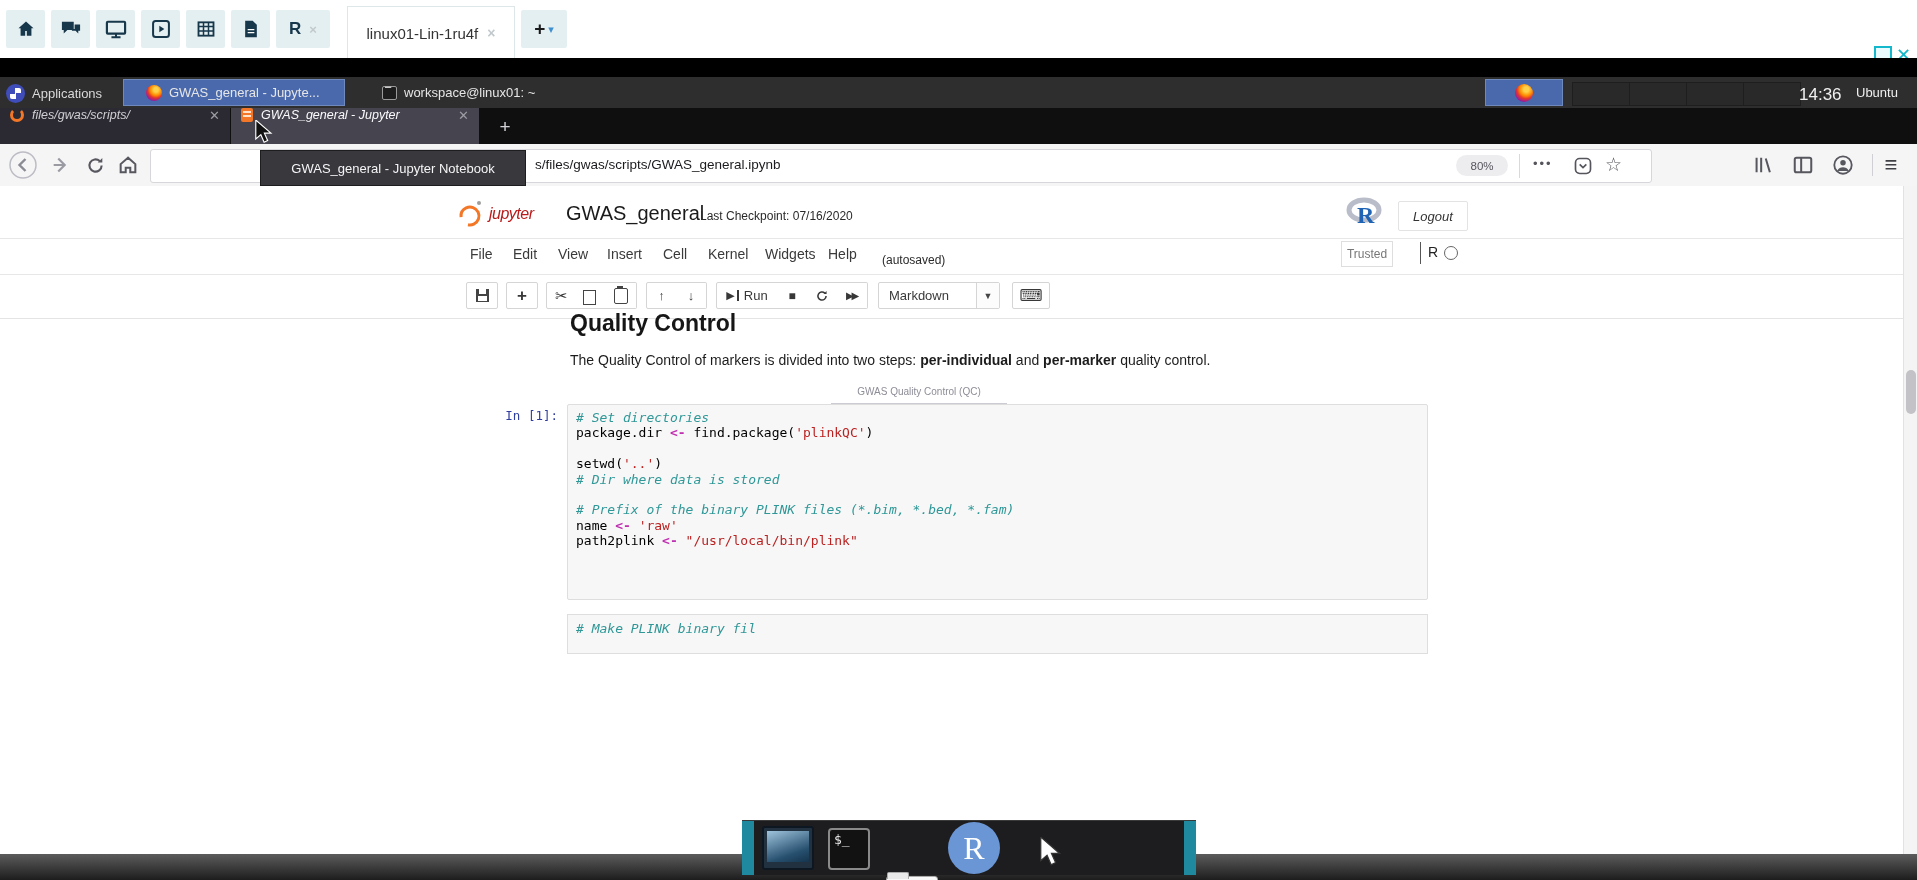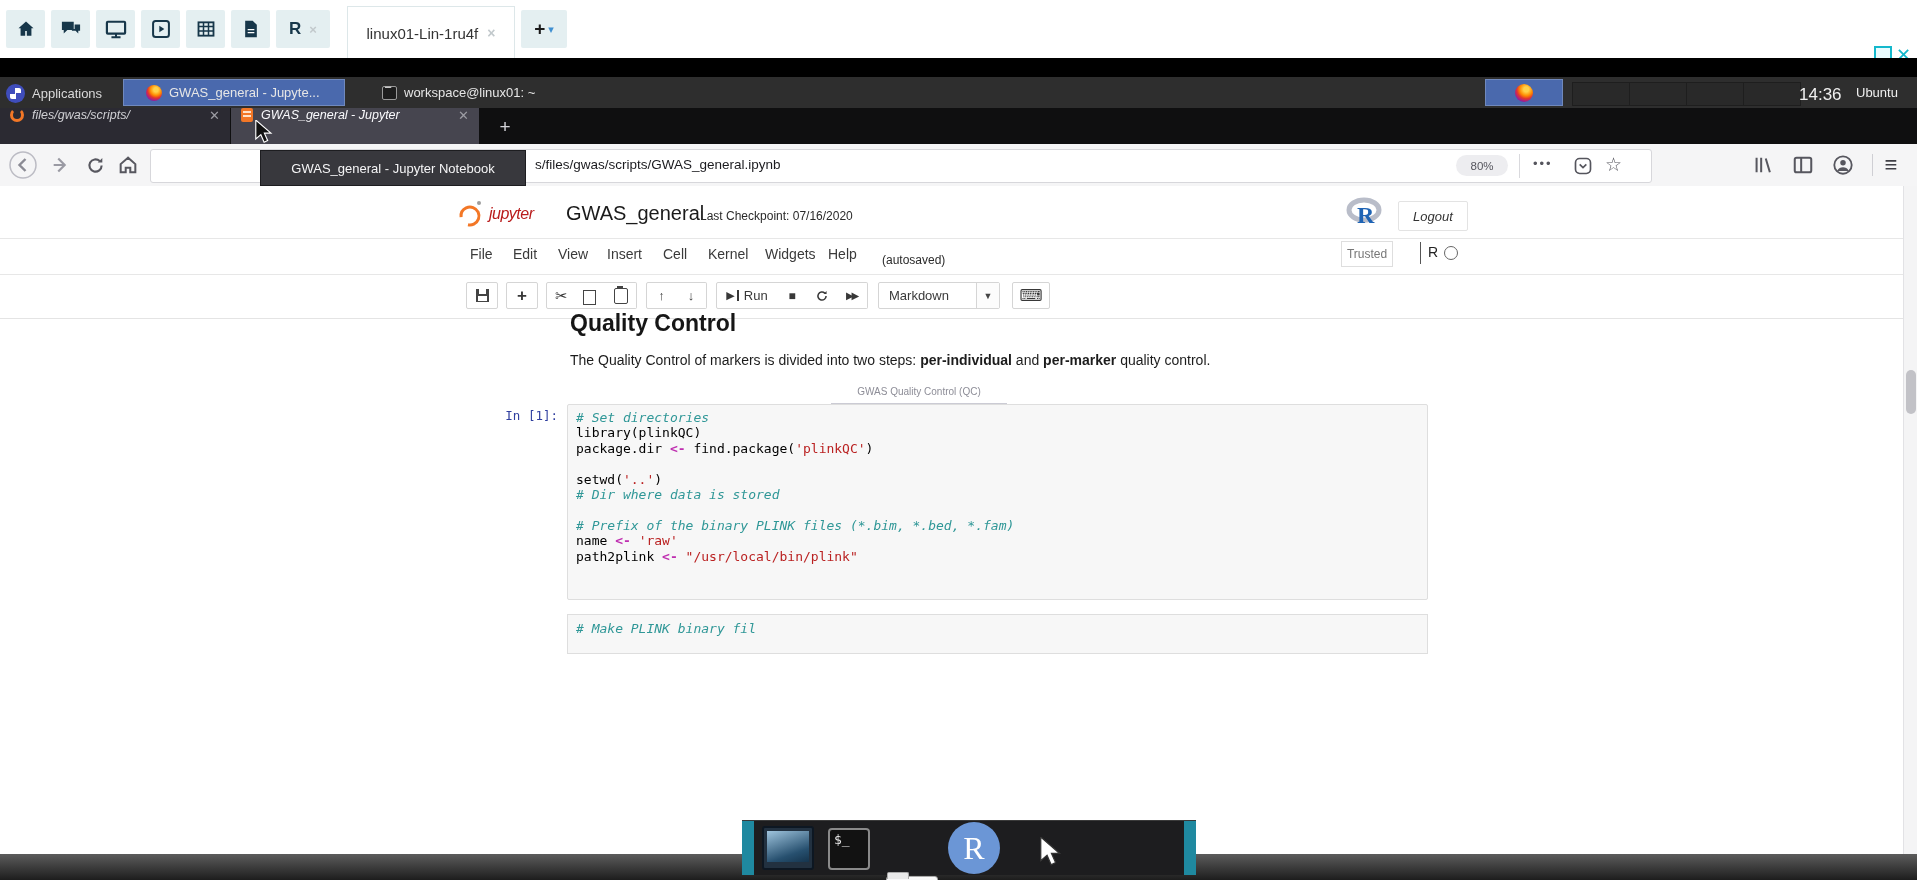--- a/index.html
+++ b/index.html
@@ -419,21 +419,20 @@
       <div class="ha" style="left:696px;top:119px;width:5px"></div>
       <div class="ha" style="left:88px;top:153px;width:44px"></div>
       <div class="ha" style="left:257px;top:153px;width:58px"></div>
       <div class="ha" style="left:438px;top:153px;width:54px"></div>
     </div>
 
     <div id="prompt1">In [1]:</div>
     <div id="codebox">
       <div>
           <div class="cl"><span class="tk-c"># Set directories</span></div>
-          <div class="cl"><span class="tk-p">library(plinkQC)</span></div>
           <div class="cl"><span class="tk-p">package.dir </span><span class="tk-o">&lt;-</span><span class="tk-p"> find.package(</span><span class="tk-s">'plinkQC'</span><span class="tk-p">)</span></div>
           <div class="cl">&nbsp;</div>
           <div class="cl"><span class="tk-p">setwd(</span><span class="tk-s">'..'</span><span class="tk-p">)</span></div>
           <div class="cl"><span class="tk-c"># Dir where data is stored</span></div>
           <div class="cl">&nbsp;</div>
           <div class="cl"><span class="tk-c"># Prefix of the binary PLINK files (*.bim, *.bed, *.fam)</span></div>
           <div class="cl"><span class="tk-p">name </span><span class="tk-o">&lt;-</span><span class="tk-p"> </span><span class="tk-s">'raw'</span></div>
           <div class="cl"><span class="tk-p">path2plink </span><span class="tk-o">&lt;-</span><span class="tk-p"> </span><span class="tk-s">"/usr/local/bin/plink"</span></div>
         </div>
     </div>

